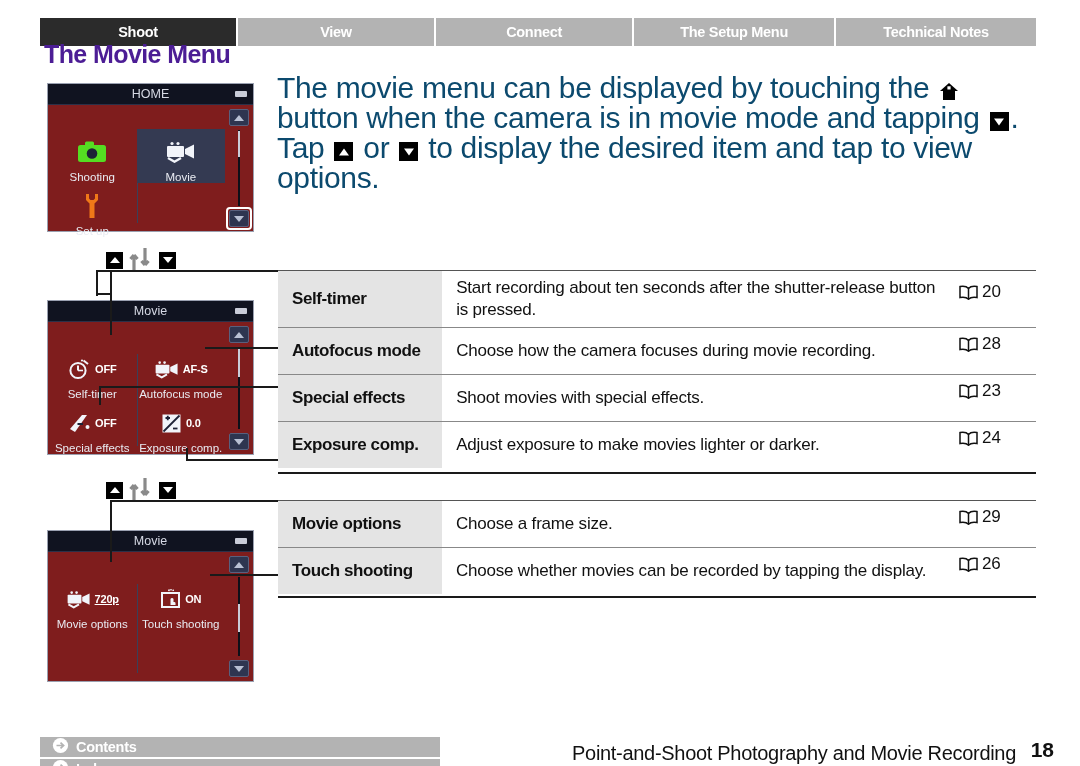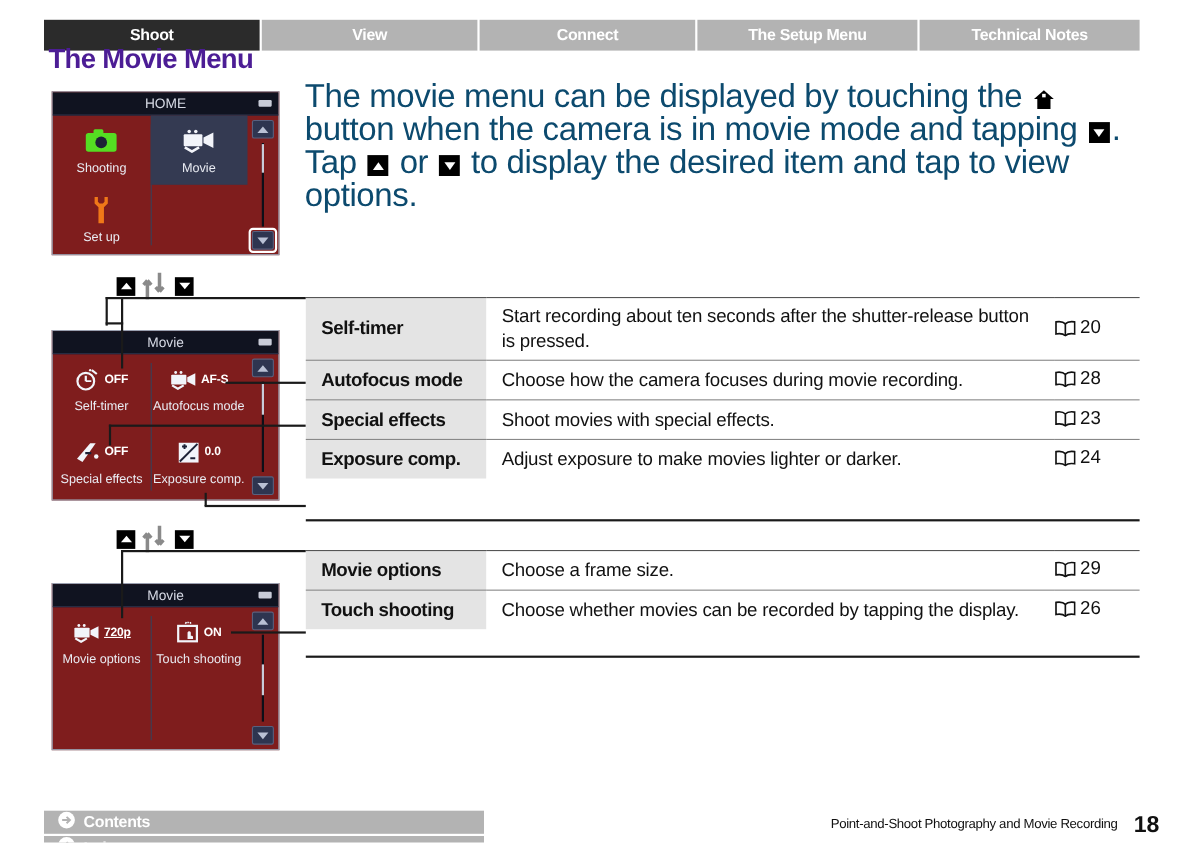--- a/index.html
+++ b/index.html
@@ -31,21 +31,21 @@
           border-top:7px solid #fff;}
   .home-glyph{display:inline-block;width:20px;height:19px;vertical-align:-3px;margin:0 2px;}
   
   .cam{position:absolute;background:#7f1d1d;border:1px solid #9aa0b0;box-sizing:border-box;}
   .cam-hdr{height:20px;background:#101320;color:#d6d9e4;font-size:12.5px;
            display:flex;align-items:center;justify-content:center;position:relative;
            border-bottom:1px solid #2e3category;}
   .cam-hdr{border-bottom:1px solid #2b3048;}
   .batt{position:absolute;right:6px;top:7px;width:12px;height:6px;background:#c9ccd8;border-radius:1px;}
   .cam-body{position:absolute;left:0;right:0;top:21px;bottom:0;display:flex;}
-  .cam-grid{flex:1;display:grid;grid-template-columns:1fr 1fr;position:relative;}
+  .cam-grid{flex:1;display:grid;grid-template-columns:1fr 1fr;position:relative;margin-top:24px;}
   .cam-grid::before{content:"";position:absolute;left:50%;top:8px;bottom:8px;width:1px;background:#3a4058;}
   .cell{display:flex;flex-direction:column;align-items:center;justify-content:flex-start;
         padding-top:8px;position:relative;}
   .cell.hl{background:#343a52;}
   .cell .lbl{color:#e9ebf2;font-size:11.5px;line-height:12px;text-align:center;margin-top:4px;}
   .cell .ico{height:30px;display:flex;align-items:center;justify-content:center;gap:3px;}
   .val{color:#ffffff;font-size:11px;font-weight:bold;letter-spacing:-0.2px;}
   .scroll-col{width:28px;position:relative;}
   .sc-btn{position:absolute;left:4px;width:20px;height:17px;background:#2e3550;
           border:1px solid #59607e;box-sizing:border-box;border-radius:2px;
@@ -65,33 +65,33 @@
                  width:0;height:0;}
   .nav-sq.up::after{border-left:5px solid transparent;border-right:5px solid transparent;border-bottom:6px solid #fff;}
   .nav-sq.down::after{border-left:5px solid transparent;border-right:5px solid transparent;border-top:6px solid #fff;}
   
   .tbl{position:absolute;border-collapse:collapse;}
   .tbl td{vertical-align:middle;}
   .c-name{width:166px;background:#e4e4e4;font-size:17px;font-weight:bold;
           letter-spacing:-0.4px;padding:6px 0 6px 14px;color:#111;box-sizing:border-box;}
   .c-desc{width:528px;font-size:17px;line-height:22px;letter-spacing:-0.2px;
           padding:6px 10px 6px 14px;color:#111;box-sizing:border-box;}
-  .c-page{width:78px;font-size:17px;color:#111;padding:6px 0 6px 0;
+  .c-page{width:78px;font-size:17px;color:#111;padding:6px 0 17px 0;
           text-align:left;white-space:nowrap;box-sizing:border-box;}
   .rowline{border-top:1.5px solid #555;}
   .rowline-thin{border-top:1px solid #888;}
   .book{display:inline-block;vertical-align:-3px;margin-right:4px;}
   
   .ln{position:absolute;background:#1a1a1a;}
   .lnh{height:1.5px;} .lnv{width:1.5px;}
   
   .footer-btns{position:absolute;left:40px;top:737px;width:400px;height:28px;display:flex;gap:2px;flex-direction:column;}
   .fbtn{flex:1;background:#b3b3b3;display:flex;align-items:center;gap:7px;
         padding-left:12px;color:#ffffff;font-size:14.5px;font-weight:bold;letter-spacing:-0.3px;}
-  .footer-run{position:absolute;right:64px;top:742px;font-size:12px;letter-spacing:-0.3px;color:#111;}
+  .footer-run{position:absolute;right:64px;top:742px;font-size:20px;letter-spacing:-0.3px;color:#111;}
   .footer-pg{position:absolute;right:26px;top:738px;font-size:21px;font-weight:bold;color:#111;}
 </style>
 </head>
 <body>
 
 <div class="tabbar">
   <div class="tab active">
       <span>Shoot</span>
     </div>
   <div class="tab">

